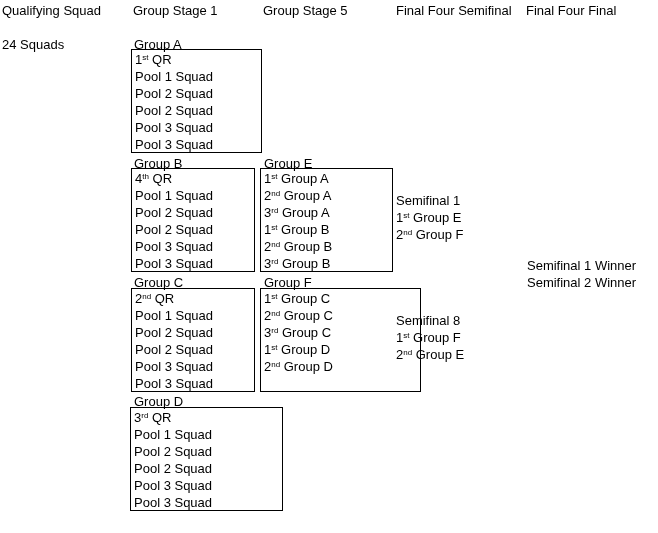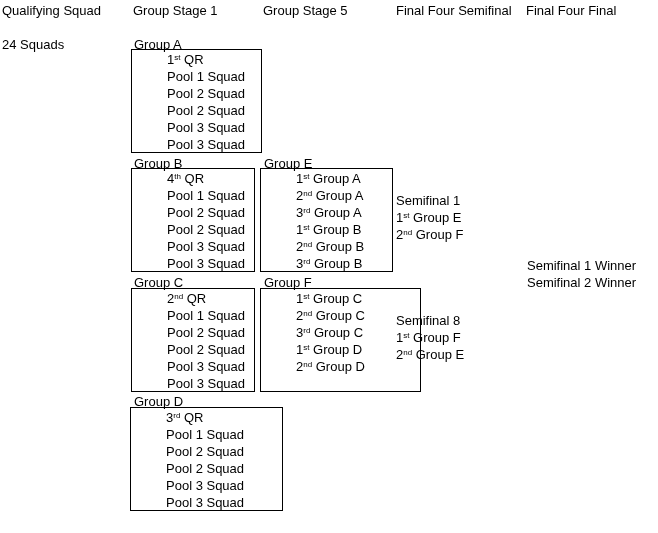--- a/index.html
+++ b/index.html
@@ -15,21 +15,20 @@
   }
   .hdr { position: absolute; top: 3px; white-space: nowrap; }
   .cell { position: absolute; white-space: nowrap; }
   .glabel { position: absolute; white-space: nowrap; }
   .gbox {
     position: absolute;
     height: 104px;
     border: 1px solid var(--border, #000000);
     box-sizing: border-box;
     padding-top: 1px;
-    padding-left: 32px;
   }
   .gbox .row { line-height: 17px; padding-left: 3px; white-space: nowrap; }
   .sf { position: absolute; }
   .sf .row { line-height: 17px; white-space: nowrap; }
   sup { font-size: 8px; line-height: 0; vertical-align: 4px; }
 </style>
 </head>
 <body>
 
 <div class="canvas">

